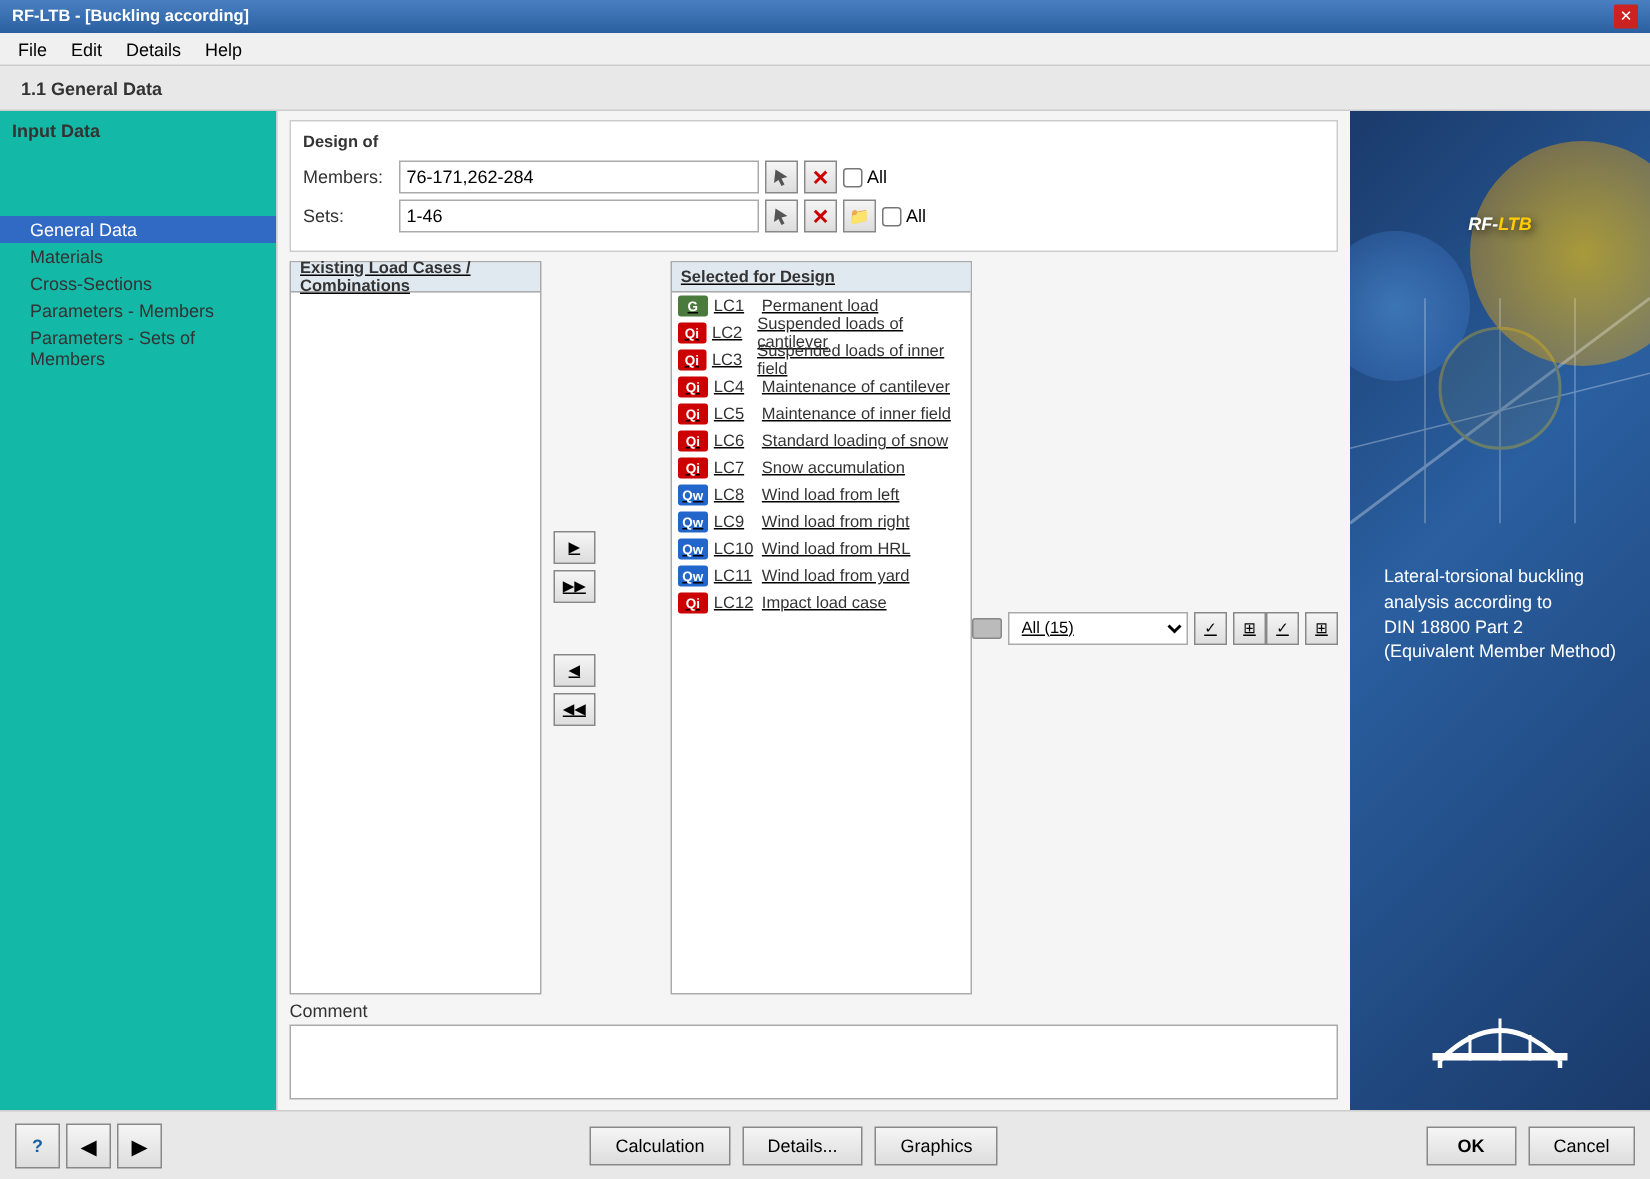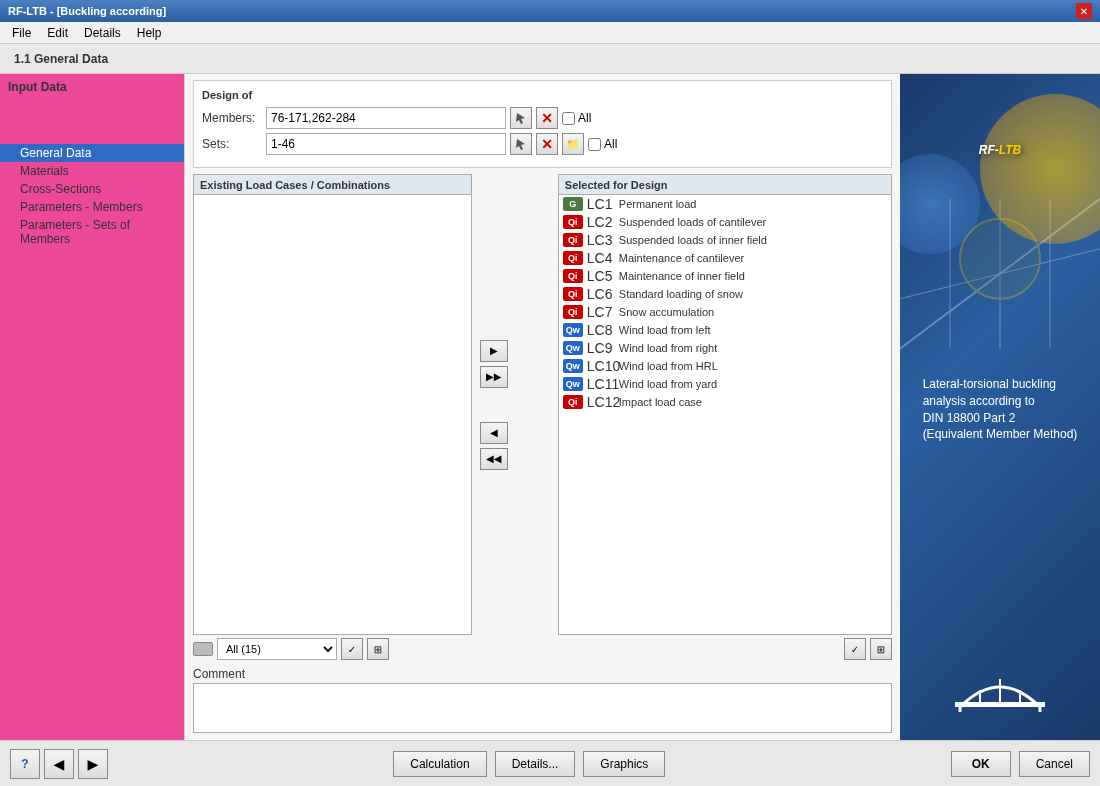--- a/index.html
+++ b/index.html
@@ -19,21 +19,21 @@
     
     
     .toolbar { background: #e8e8e8; border-bottom: 1px solid #ccc; height: 30px; display: flex; align-items: center; padding: 0 6px; gap: 4px; }
     .toolbar-select { height: 22px; width: 160px; border: 1px solid #aaa; background: white; padding: 0 4px; font-size: 12px; }
     .toolbar-label { font-size: 12px; color: #333; margin-left: 8px; font-weight: bold; }
     
     
     .content-area { display: flex; flex: 1; overflow: hidden; }
     
     
-    .sidebar { width: 185px; background: #ec4899; border-right: 1px solid #ccc; padding: 4px 0; }
+    .sidebar { width: 185px; background: #14b8a6; border-right: 1px solid #ccc; padding: 4px 0; }
     .sidebar-section { padding: 2px 8px; font-size: 12px; color: #333; font-weight: bold; }
     .sidebar-item { padding: 2px 8px 2px 20px; font-size: 12px; color: #333; cursor: pointer; }
     .sidebar-item.selected { background: #316ac5; color: white; margin-top: 48px; }
     
     
     .right-panel { flex: 1; display: flex; flex-direction: column; background: #f5f5f5; overflow: hidden; }
     
     
     .design-section { background: white; border: 1px solid #ccc; margin: 6px 8px; padding: 8px; }
     .design-section-title { font-size: 11px; font-weight: bold; color: #333; margin-bottom: 6px; }
@@ -53,21 +53,21 @@
     
     
     .arrow-btn { width: 28px; height: 22px; border: 1px solid #888; background: linear-gradient(to bottom, #f5f5f5, #ddd); cursor: pointer; display: flex; align-items: center; justify-content: center; font-size: 10px; }
     
     
     .lc-row { display: flex; align-items: center; padding: 1px 4px; gap: 4px; cursor: pointer; height: 18px; }
     .lc-badge { width: 20px; height: 14px; display: flex; align-items: center; justify-content: center; font-size: 9px; font-weight: bold; color: white; border-radius: 2px; }
     .lc-badge.g { background: #4a7a3c; }
     .lc-badge.qi { background: #cc0000; }
     .lc-badge.qw { background: #2266cc; }
-    .lc-number { font-size: 14px; width: 28px; color: #333; }
+    .lc-number { font-size: 11px; width: 28px; color: #333; }
     .lc-name { font-size: 11px; color: #333; }
     .lc-select { height: 22px; width: 120px; border: 1px solid #aaa; background: white; padding: 0 4px; font-size: 11px; }
     .icon-btn { height: 22px; width: 22px; border: 1px solid #888; background: linear-gradient(to bottom, #f5f5f5, #ddd); cursor: pointer; display: flex; align-items: center; justify-content: center; font-size: 10px; }
     
     
     .comment-section { margin: 4px 8px; }
     .comment-label { font-size: 12px; color: #333; margin-bottom: 2px; }
     .comment-textarea { width: 100%; height: 50px; border: 1px solid #aaa; padding: 2px; font-size: 11px; resize: none; }
     
     
@@ -158,21 +158,21 @@
           </button>
           <button class="design-btn" style="color:#cc0000; font-weight:bold; font-size:14px;">✕</button>
           <button class="design-btn" style="font-size:11px;">📁</button>
           <div class="checkbox-group">
             <input type="checkbox" style="">
             <span>All</span>
           </div>
         </div>
       </div>
 
-      <div style="display:flex; flex-direction:column; flex:1; min-height:0; margin: 0 8px;">
+      <div style="display:flex; flex:1; min-height:0; margin: 0 8px; text-decoration: underline;">
         <div style="display:flex; flex:1; min-height:0; gap:4px;">
 
           <div class="panel-box existing-panel">
             <div class="panel-header">Existing Load Cases / Combinations</div>
             <div class="panel-content">
               
             </div>
           </div>
 
           <div class="arrows-panel">

